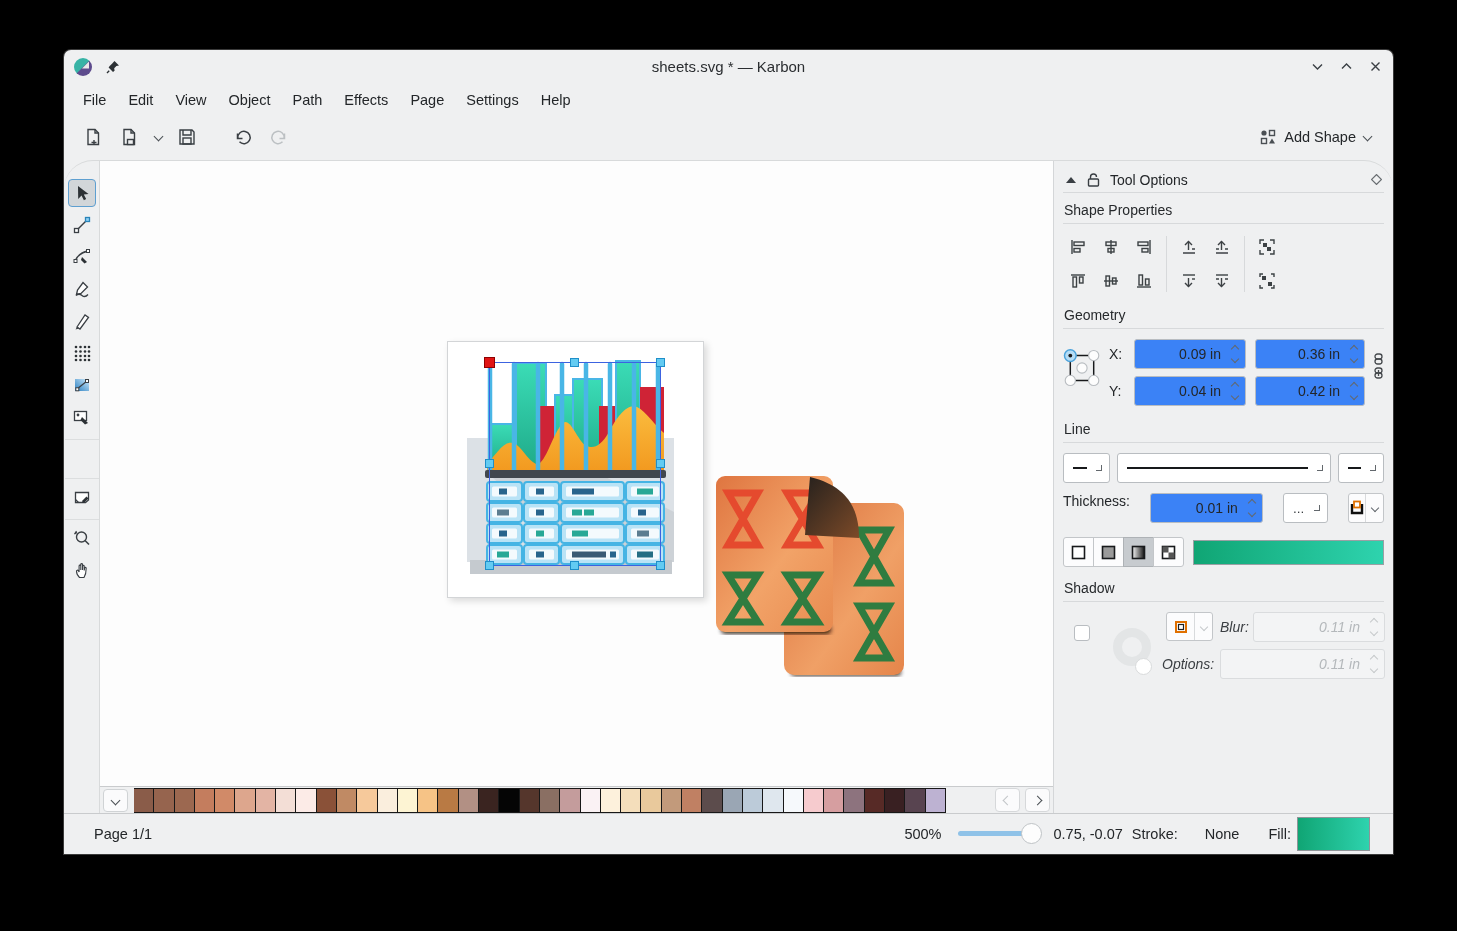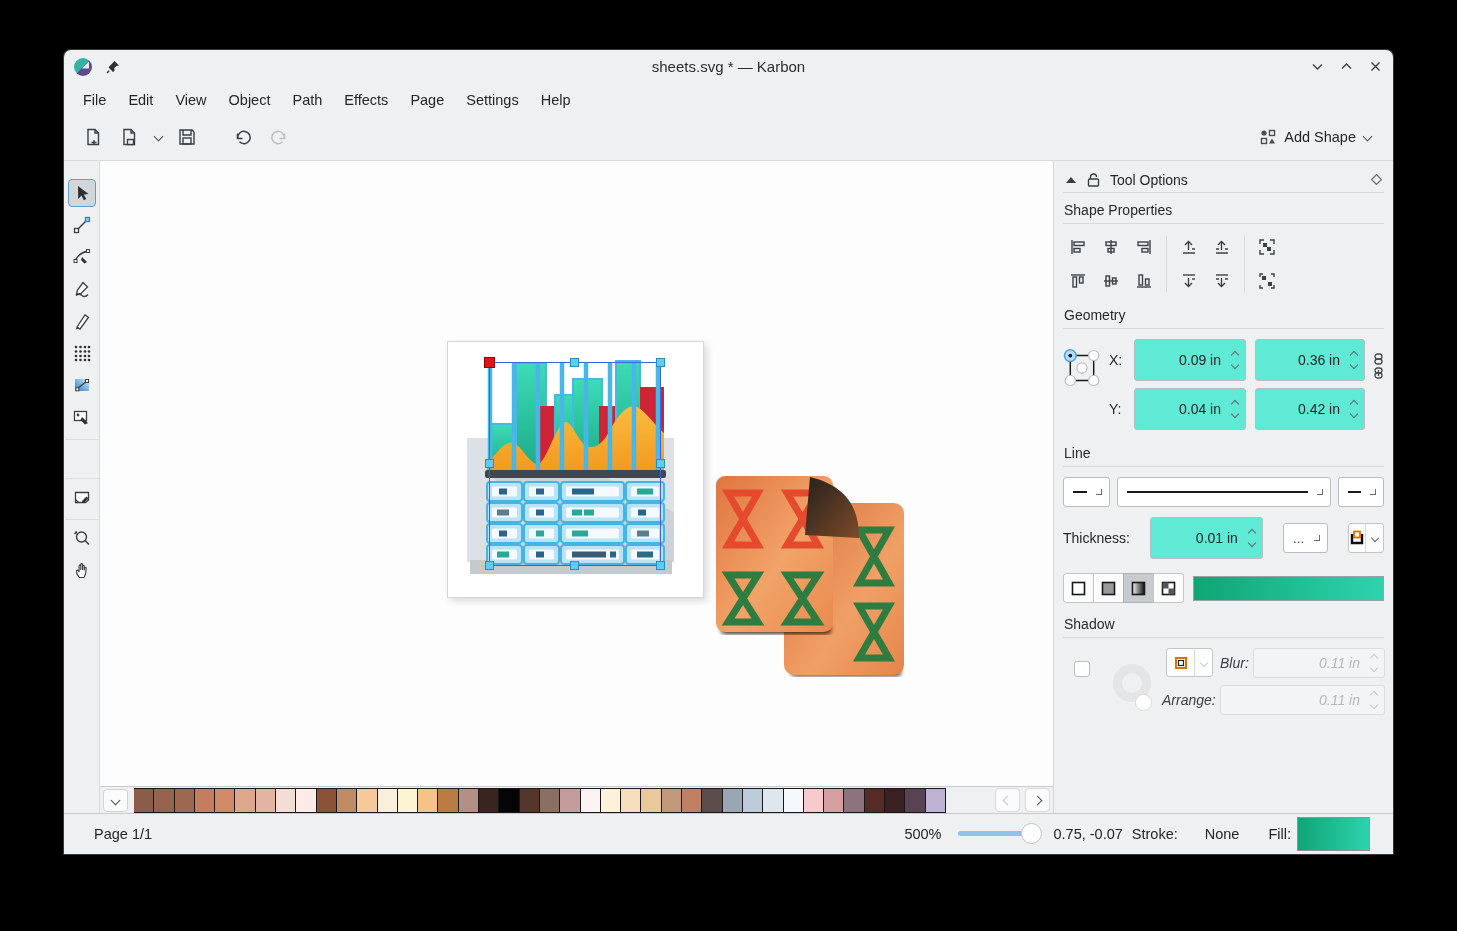--- a/index.html
+++ b/index.html
@@ -18,21 +18,21 @@
   .menubar{height:30px;display:flex;align-items:flex-end;padding:0 8px;flex:0 0 auto;}
   .menu-item{padding:5px 11px;font-size:14.5px;cursor:default;}
   
   .toolbar{height:47px;display:flex;align-items:center;padding:0 14px;gap:6px;flex:0 0 auto;}
   .tbtn{width:30px;height:30px;display:flex;align-items:center;justify-content:center;border-radius:3px;}
   .tbtn.narrow{width:16px;}
   .addshape{margin-left:auto;display:flex;align-items:center;gap:8px;font-size:14.5px;padding:5px 8px;border-radius:3px;}
   .chev{width:7px;height:7px;border-right:1.6px solid #4a4f54;border-bottom:1.6px solid #4a4f54;transform:rotate(45deg);display:inline-block;}
   .chev.lt{transform:rotate(135deg);} .chev.dis{border-color:#c2c5c8;}
   
-  .main{flex:1;display:flex;min-height:0;border-top:1px solid #d8dadb;}
+  .main{flex:1;display:flex;min-height:0;border-top:1px solid #d8dadb;border-radius:29px;}
   .toolbox{width:36px;flex:0 0 auto;display:flex;flex-direction:column;align-items:center;padding-top:18px;border-right:1px solid #d8dadb;}
   .tool{width:28px;height:28px;display:flex;align-items:center;justify-content:center;margin-bottom:4px;border-radius:4px;border:1.5px solid transparent;}
   .tool.selected{background:#d2d6d9;border-color:#5e9fd0;}
   .tool-sep{width:34px;height:1px;background:#dcdedf;margin:4px 0;}
   .tool-gap{height:30px;}
   .canvas-col{flex:1;display:flex;flex-direction:column;min-width:0;}
   .canvas{flex:1;position:relative;background:#fdfdfd;overflow:hidden;}
   .page{position:absolute;left:347px;top:180px;width:257px;height:257px;background:#fff;border:1px solid #d3d5d7;box-shadow:3px 3px 7px rgba(0,0,0,.14);}
   .illus{position:absolute;left:367px;top:199px;}
   .sheets{position:absolute;left:613px;top:314px;}
@@ -52,31 +52,31 @@
   .panel-header .spacer{flex:1;}
   .sec-title{font-size:14px;color:#26292c;padding:9px 1px 5px;border-bottom:1px solid #d7d9db;}
   .muted{color:#a7abae;padding:8px 1px 2px;font-size:14px;}
   .arrange{display:flex;align-items:center;gap:9px;padding:10px 2px 4px;}
   .agrp{display:grid;grid-template-rows:26px 26px;grid-auto-flow:column;gap:8px 7px;}
   .abtn{width:26px;height:26px;display:flex;align-items:center;justify-content:center;}
   .vsep{width:1px;height:56px;background:#d7d9db;}
   .geom{display:flex;align-items:flex-start;gap:8px;padding:10px 0 6px;}
   .ggrid{display:grid;grid-template-columns:16px 112px 110px;gap:7px 9px;align-items:center;flex:1;}
   .glabel{font-size:14px;text-align:left;}
-  .spin{position:relative;display:flex;align-items:center;justify-content:flex-end;background:#5eead4;border:1px solid #b9bdc1;border-radius:3px;height:42px;padding:0 24px 0 8px;font-size:14px;}
+  .spin{position:relative;display:flex;align-items:center;justify-content:flex-end;background:#3b82f6;border:1px solid #b9bdc1;border-radius:3px;height:30px;padding:0 24px 0 8px;font-size:14px;}
   .spin .arr{position:absolute;right:7px;top:50%;transform:translateY(-50%);display:flex;flex-direction:column;gap:4px;}
   .sc{width:6px;height:6px;border-right:1.5px solid #63686d;border-bottom:1.5px solid #63686d;}
   .sc.up{transform:rotate(-135deg);} .sc.dn{transform:rotate(45deg);}
   .spin.disabled{background:#f3f4f5;border-color:#dadcde;color:#b4b8bb;}
   .spin.disabled .sc{border-color:#c6c9cb;}
   .chains{display:flex;flex-direction:column;gap:2px;padding-top:14px;color:#45494d;font-size:11px;line-height:11px;}
   .combo{position:relative;display:flex;align-items:center;background:#fff;border:1px solid #b9bdc1;border-radius:3px;height:30px;padding:0 22px 0 9px;}
   .combo .arr{position:absolute;right:7px;top:50%;transform:translateY(-50%);}
   .linerow{display:flex;gap:7px;padding:10px 0 4px;}
-  .thickrow{display:flex;align-items:center;gap:20px;padding:6px 0 4px;}
+  .thickrow{display:flex;gap:20px;padding:6px 0 4px;}
   .lineglyph{height:2px;background:#17191b;flex:1;}
   .fillrow{display:flex;align-items:center;padding:10px 0 4px;}
   .fbtn{width:31px;height:30px;border:1px solid #c3c6c9;background:#fcfcfd;display:flex;align-items:center;justify-content:center;}
   .fbtn:first-child{border-radius:3px 0 0 3px;} .fbtn.last{border-radius:0 3px 3px 0;}
   .fbtn + .fbtn{margin-left:-1px;}
   .fbtn.selected{background:#c7cbcf;border-color:#aeb2b6;}
   .fill-swatch{height:25px;flex:1;margin-left:9px;border:1px solid #9aa0a4;}
   .shadowblk{position:relative;height:86px;margin-top:6px;font-style:italic;}
   .checkbox{position:absolute;left:11px;top:17px;width:16px;height:16px;background:#fff;border:1px solid #b9bdc1;border-radius:3px;}
   .ring{position:absolute;left:50px;top:20px;width:38px;height:38px;border-radius:50%;border:9px solid #e3e5e6;}
@@ -762,21 +762,21 @@
             </span>
         </div>
         <span class="sh-label" style="left:157px;top:11px;">Blur:</span>
         <div class="spin disabled sh-spin" style="left:190px;top:4px;width:132px;">
             <span>0.11 in</span>
             <span class="arr">
               <i class="sc up"></i>
               <i class="sc dn"></i>
             </span>
           </div>
-        <span class="sh-label" style="left:99px;top:48px;">Arrange:</span>
+        <span class="sh-label" style="left:99px;top:48px;">Options:</span>
         <div class="spin disabled sh-spin" style="left:157px;top:41px;width:165px;">
             <span>0.11 in</span>
             <span class="arr">
               <i class="sc up"></i>
               <i class="sc dn"></i>
             </span>
           </div>
       </div>
     </div>
   </div>

